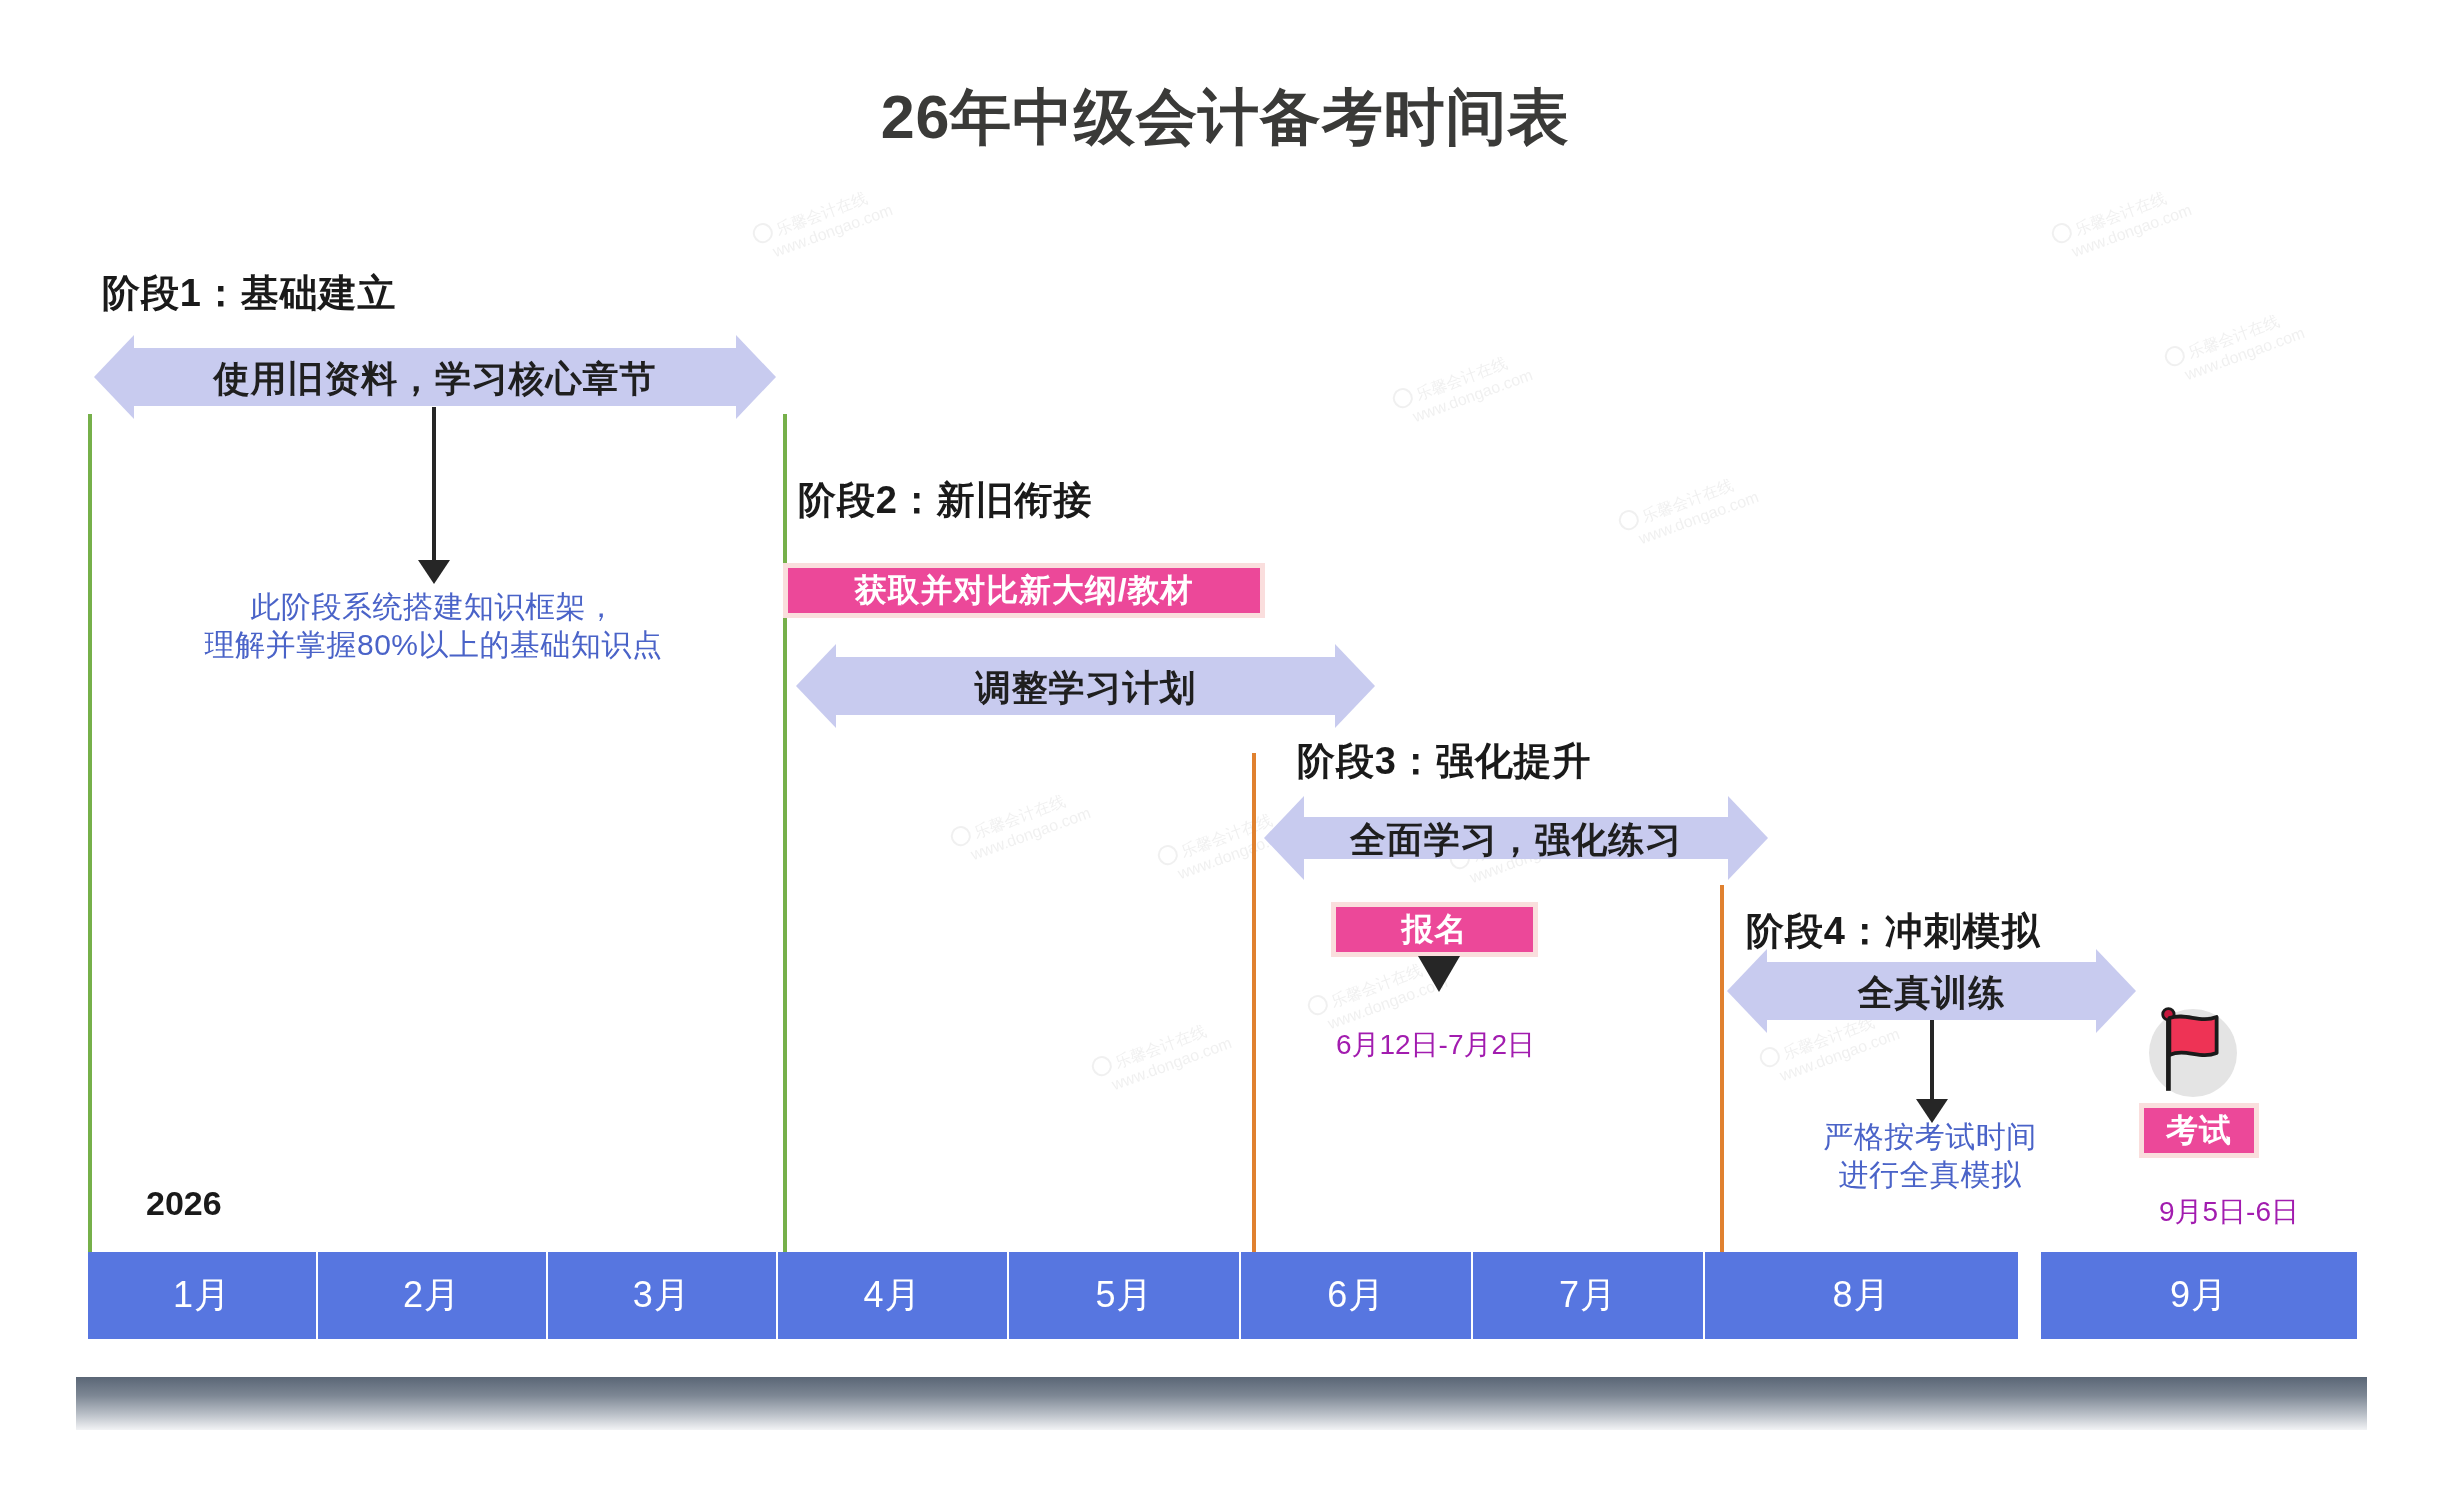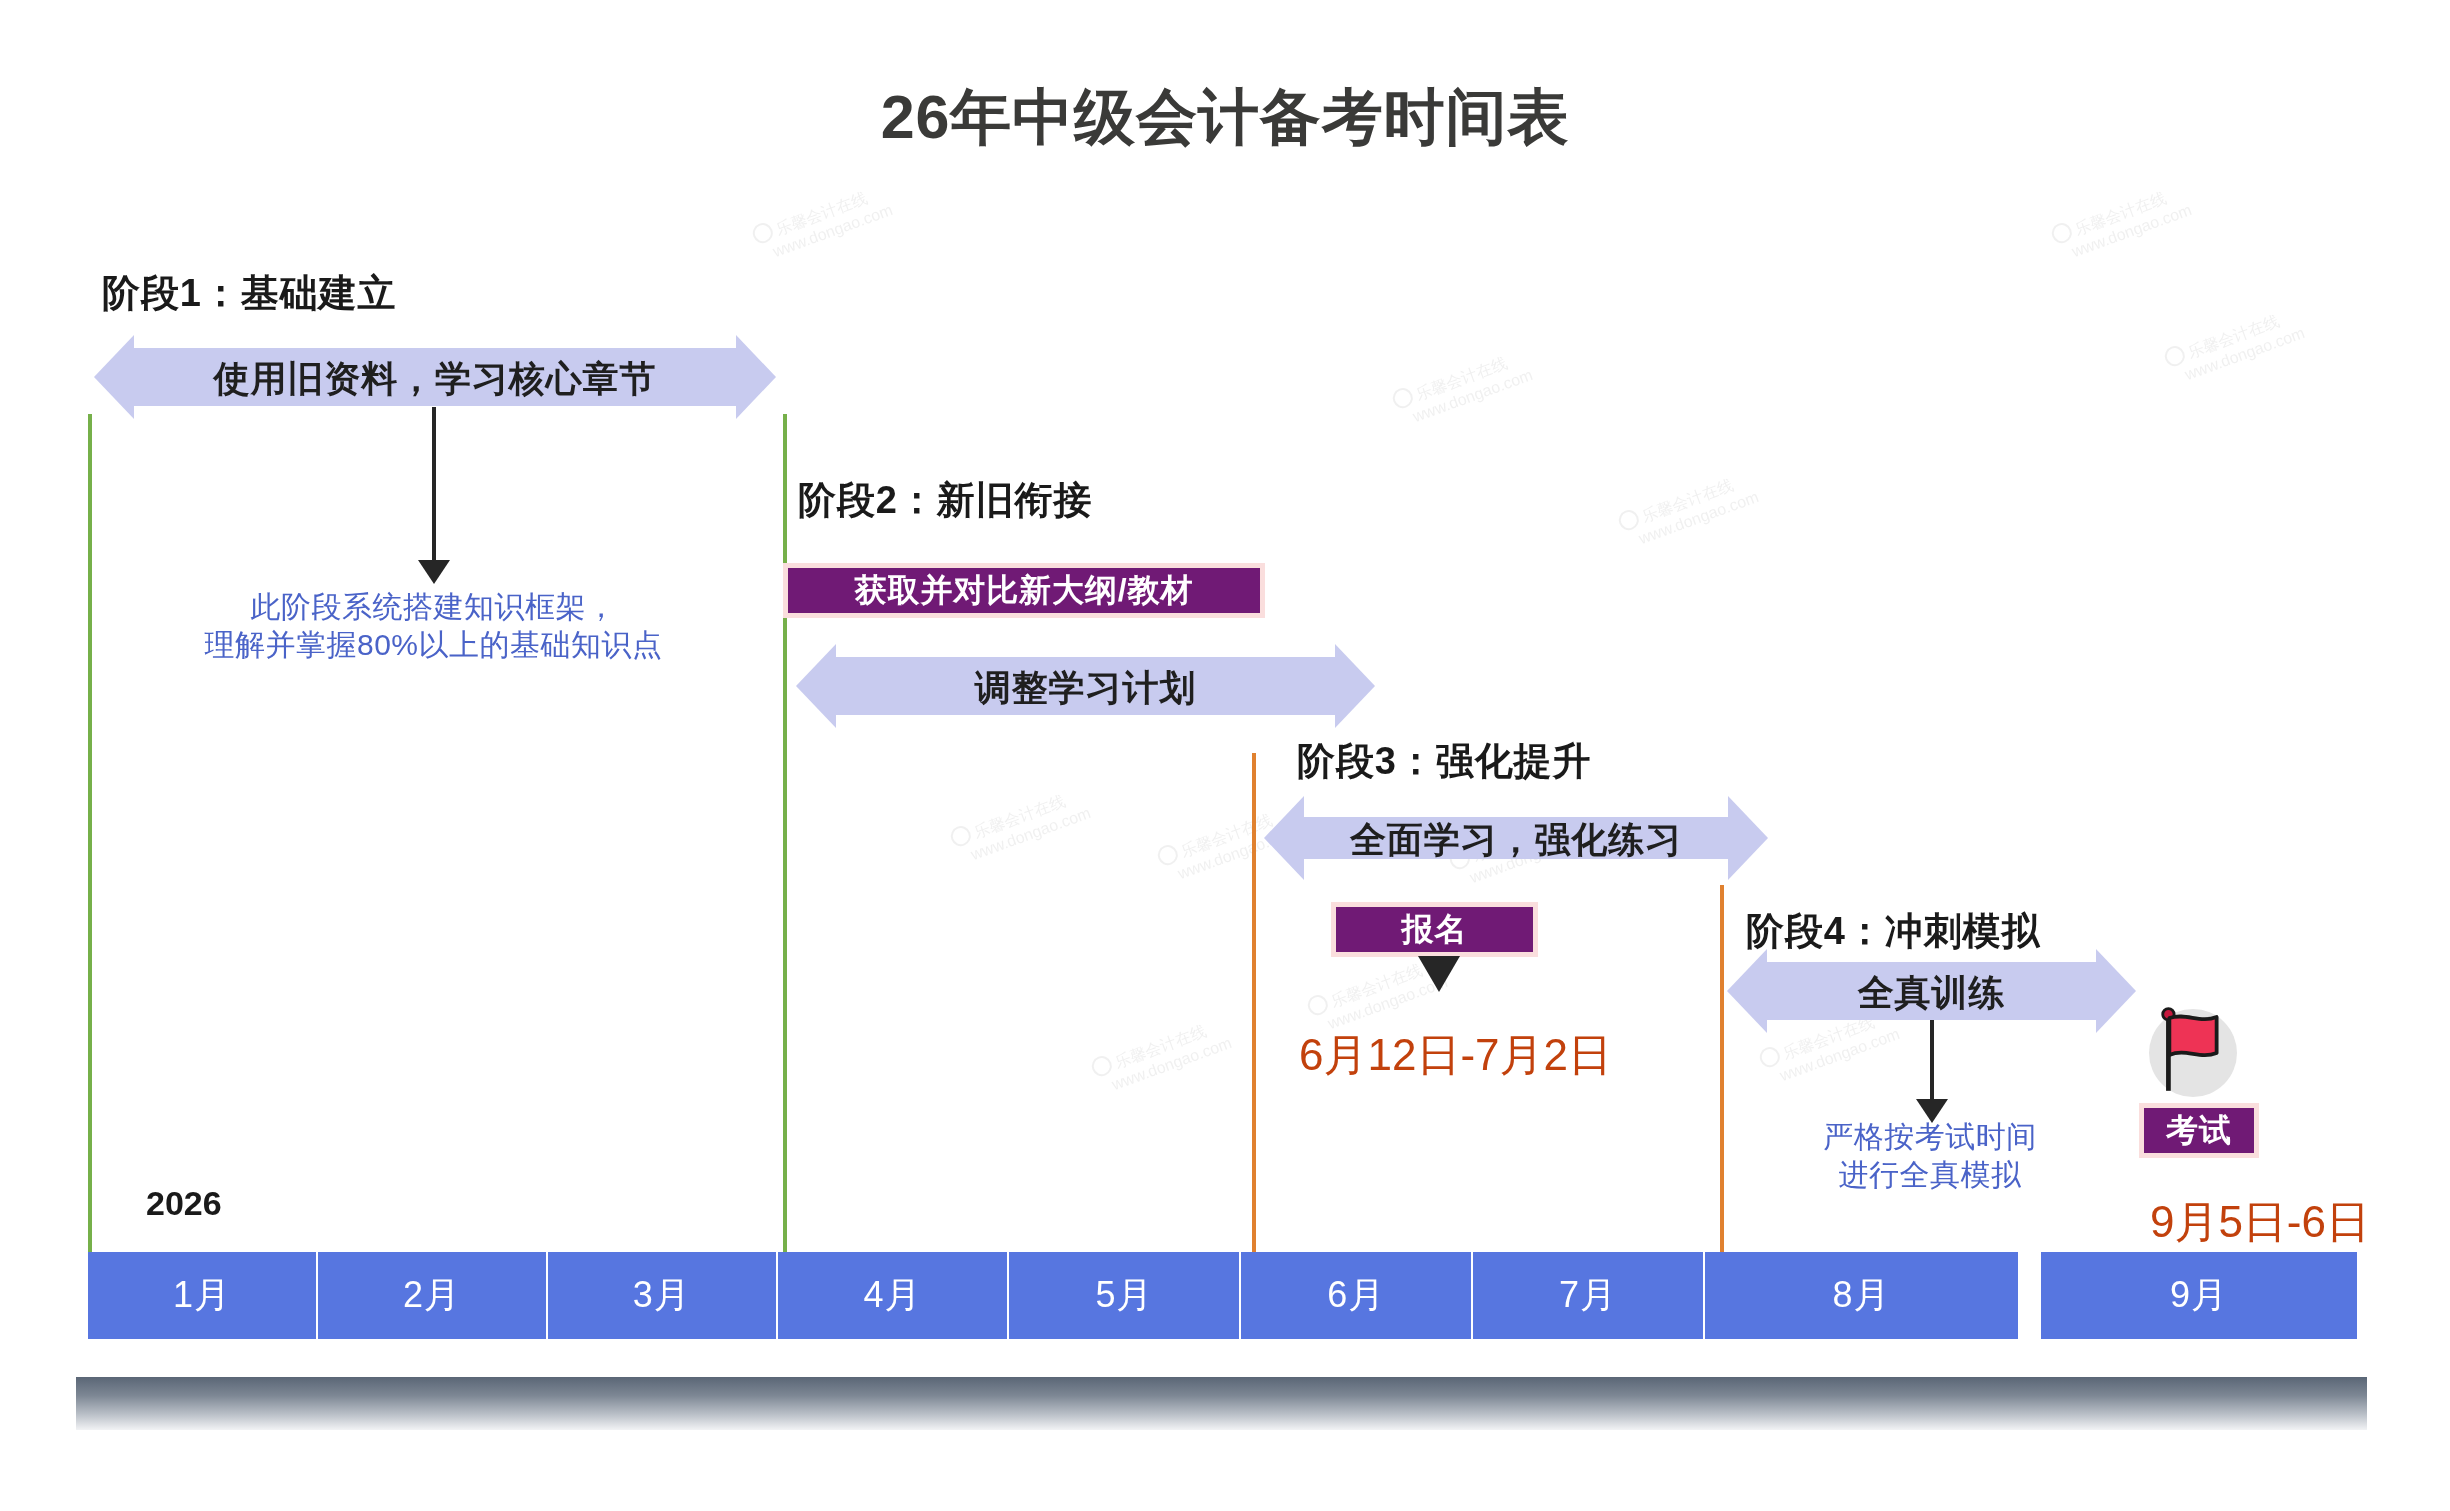--- a/index.html
+++ b/index.html
@@ -88,21 +88,21 @@
     right: 0;
     transform: translate(100%, -50%);
     border-top: 42px solid transparent;
     border-bottom: 42px solid transparent;
     border-left: 40px solid #c8cbef;
   }
 
   
   .badge {
     position: absolute;
-    background: #701a75;
+    background: #ec4899;
     border: 5.6px solid #fadedd;
     color: #ffffff;
     font-weight: bold;
     display: flex;
     align-items: center;
     justify-content: center;
     white-space: nowrap;
     box-sizing: border-box;
     letter-spacing: 0.9px;
   }
@@ -128,23 +128,23 @@
     font-size: 30px;
     line-height: 1.28;
     text-align: center;
     white-space: pre-line;
     letter-spacing: 0.5px;
   }
 
   
   .date-caption {
     position: absolute;
-    color: #c2410c;
-    font-size: 44px;
-    text-align: right;
+    color: #a21caf;
+    font-size: 28px;
+    text-align: center;
     white-space: nowrap;
   }
 
   
   .year-label {
     position: absolute;
     font-size: 34px;
     font-weight: bold;
     color: #1a1a1a;
   }

